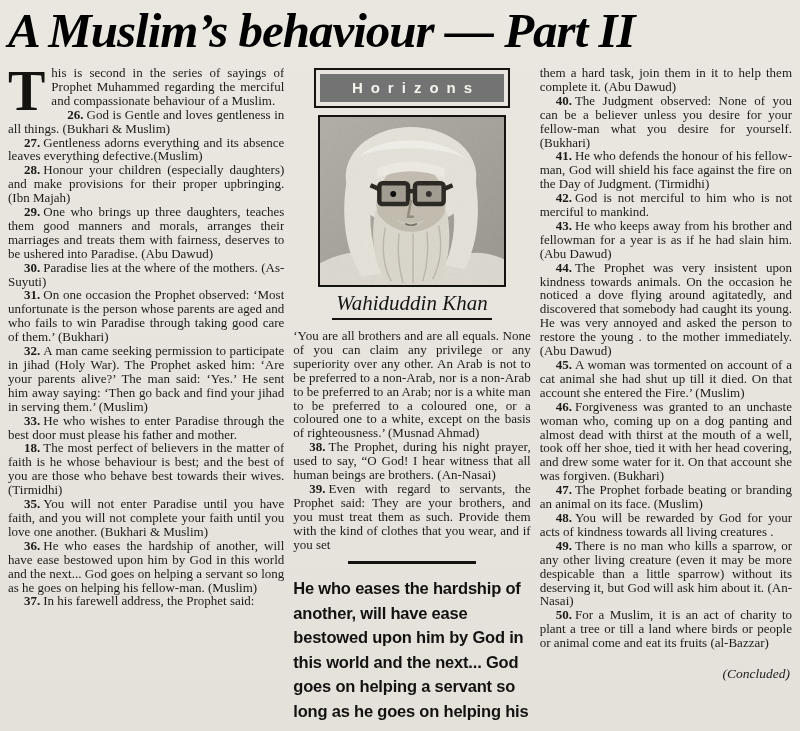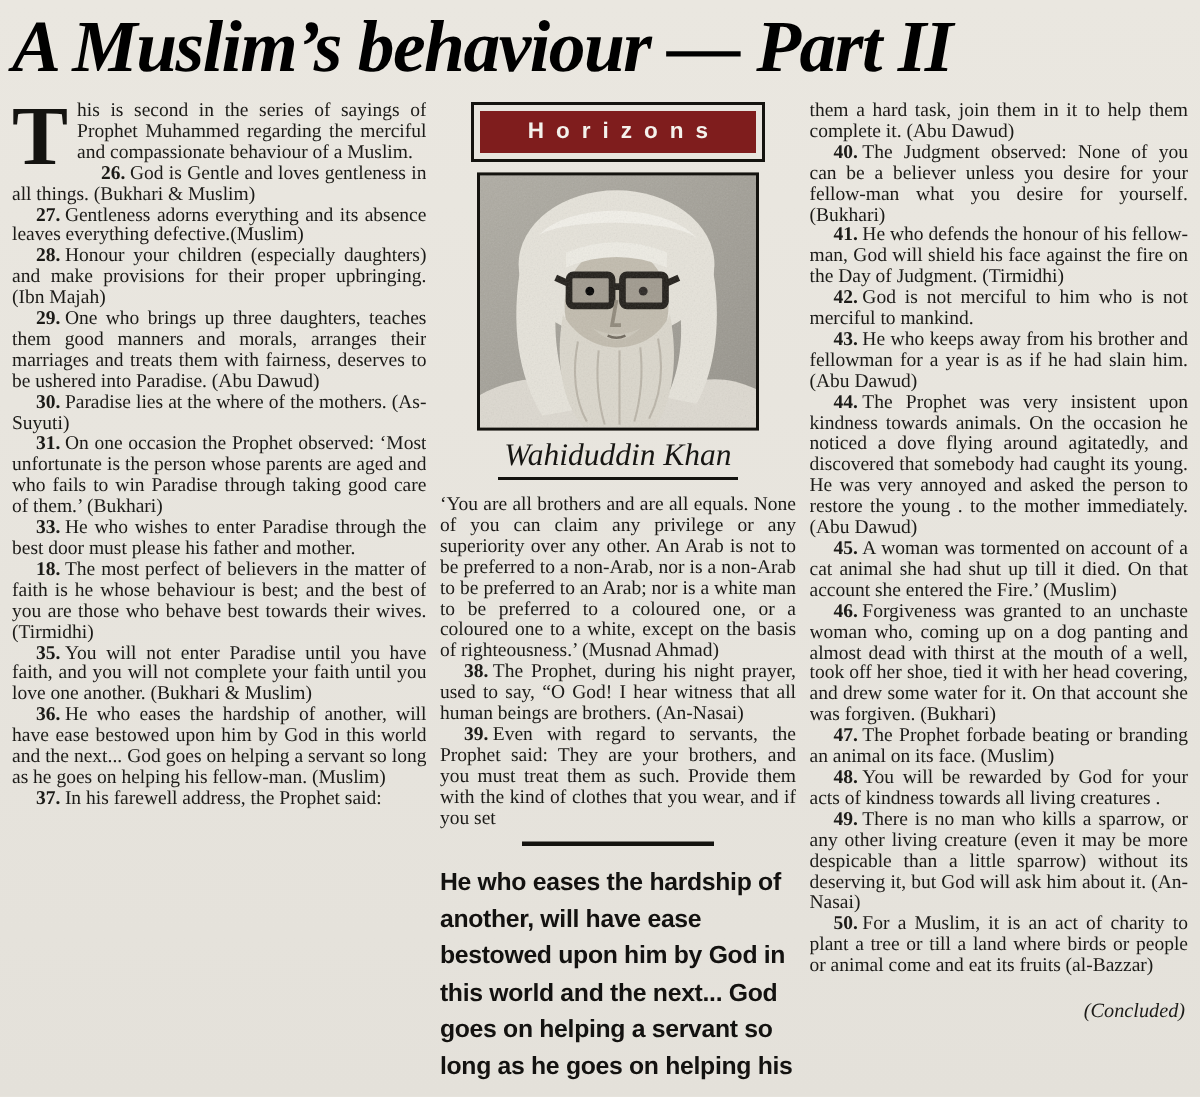--- a/index.html
+++ b/index.html
@@ -55,21 +55,21 @@
 
   
   .kicker-frame{
     width:196px;margin:2px auto 0 auto;
     border:2px solid #14130f;
     padding:4px;
     background:#e8e5de;
     box-sizing:border-box;
   }
   .kicker-bar{
-    background:#7f1d1d;color:#f4f2ec;
+    background:#737373;color:#f4f2ec;
     font-family:"Liberation Sans", sans-serif;
     font-weight:bold;font-size:15px;
     letter-spacing:8px;
     text-align:center;
     padding:5px 0 6px 8px;
   }
   .photo-frame{
     width:188px;height:172px;
     margin:7px auto 0 auto;
     border:2px solid #14130f;
@@ -120,20 +120,21 @@
   <div class="cols">
 
     <section class="col col-left">
       <p class="para intro"><span class="dropcap">T</span><span>his is second in the series of sayings of Prophet Muhammed regarding the merciful and compassionate behaviour of a Muslim.</span></p>
       <p class="para"><b class="pnum">26.</b><span>God is Gentle and loves gentleness in all things. (Bukhari &amp; Muslim)</span></p>
       <p class="para"><b class="pnum">27.</b><span>Gentleness adorns everything and its absence leaves everything defective.(Muslim)</span></p>
       <p class="para"><b class="pnum">28.</b><span>Honour your children (especially daughters) and make provisions for their proper upbringing. (Ibn Majah)</span></p>
       <p class="para"><b class="pnum">29.</b><span>One who brings up three daughters, teaches them good manners and morals, arranges their marriages and treats them with fairness, deserves to be ushered into Paradise. (Abu Dawud)</span></p>
       <p class="para"><b class="pnum">30.</b><span>Paradise lies at the where of the mothers. (As-Suyuti)</span></p>
       <p class="para"><b class="pnum">31.</b><span>On one occasion the Prophet observed: ‘Most unfortunate is the person whose parents are aged and who fails to win Paradise through taking good care of them.’ (Bukhari)</span></p>
+      <p class="para"><b class="pnum">32.</b><span>A man came seeking permission to participate in jihad (Holy War). The Prophet asked him: ‘Are your parents alive?’ The man said: ‘Yes.’ He sent him away saying: ‘Then go back and find your jihad in serving them.’ (Muslim)</span></p>
       <p class="para"><b class="pnum">33.</b><span>He who wishes to enter Paradise through the best door must please his father and mother.</span></p>
       <p class="para"><b class="pnum">18.</b><span>The most perfect of believers in the matter of faith is he whose behaviour is best; and the best of you are those who behave best towards their wives. (Tirmidhi)</span></p>
       <p class="para"><b class="pnum">35.</b><span>You will not enter Paradise until you have faith, and you will not complete your faith until you love one another. (Bukhari &amp; Muslim)</span></p>
       <p class="para"><b class="pnum">36.</b><span>He who eases the hardship of another, will have ease bestowed upon him by God in this world and the next... God goes on helping a servant so long as he goes on helping his fellow-man. (Muslim)</span></p>
       <p class="para"><b class="pnum">37.</b><span>In his farewell address, the Prophet said:</span></p>
     </section>
 
     <section class="col col-mid">
 
       <div class="kicker-frame">

